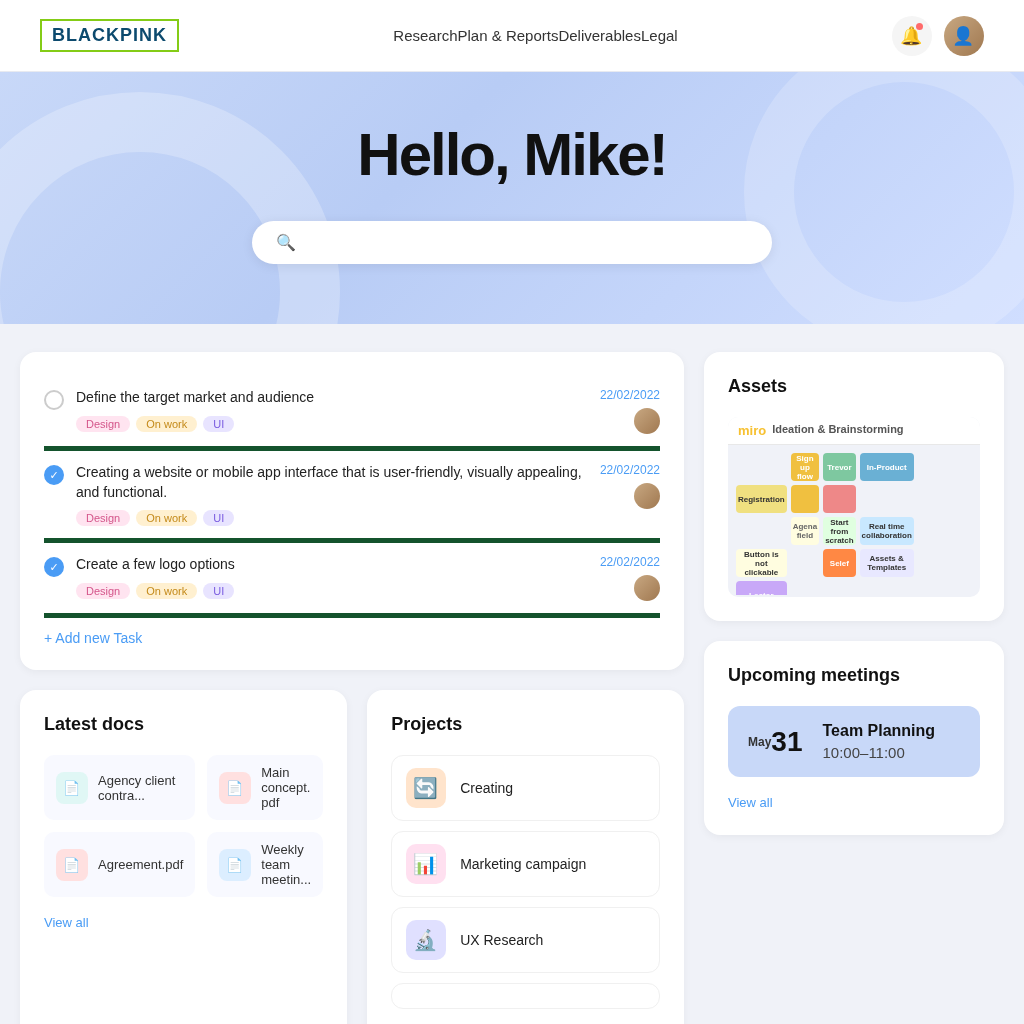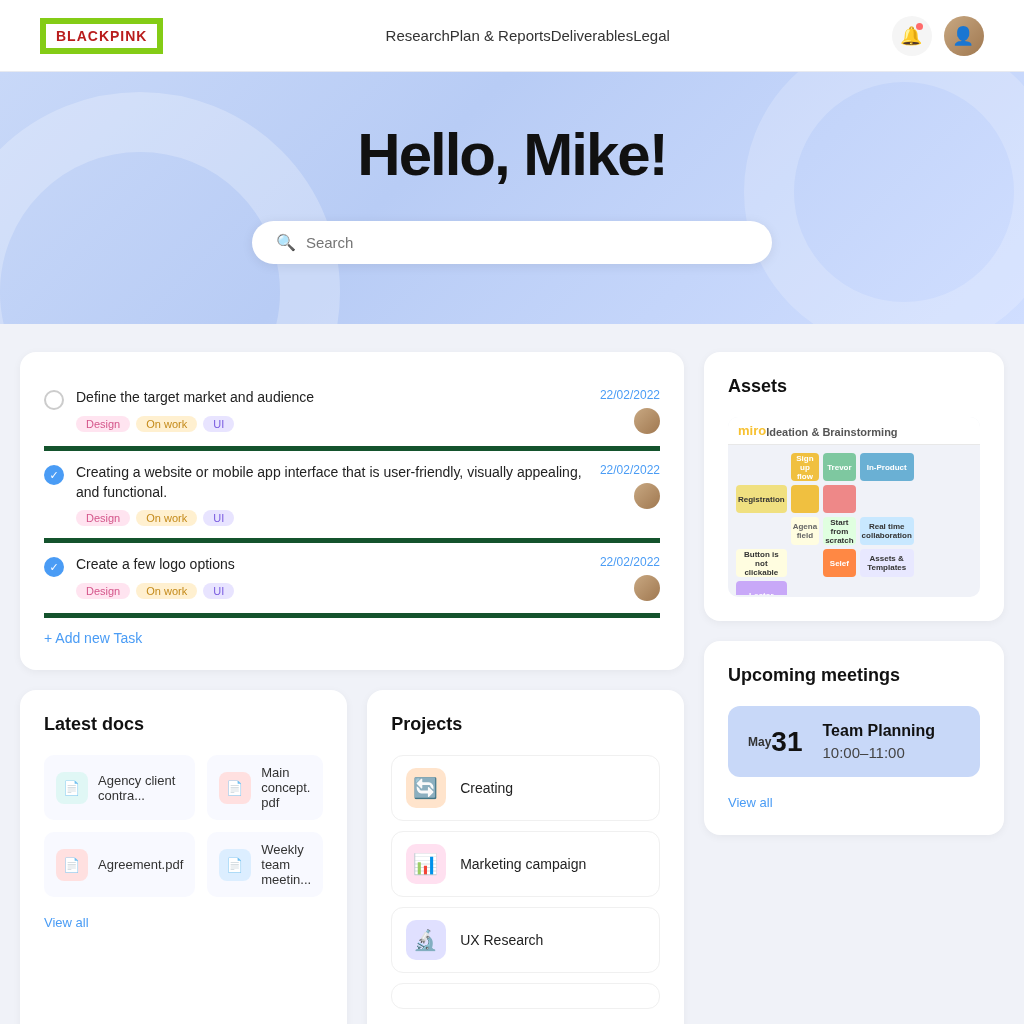--- a/index.html
+++ b/index.html
@@ -14,26 +14,26 @@
     .header {
       display: flex;
       align-items: center;
       justify-content: space-between;
       padding: 0 40px;
       height: 72px;
       background: #fff;
       border-bottom: 1px solid #e8eaf0;
     }
     .logo-box {
-      border: 6px solid #84cc16;
+      border: 2px solid #84cc16;
       padding: 4px 10px;
       font-weight: 800;
-      font-size: 14px;
+      font-size: 18px;
       letter-spacing: 1px;
-      color: #b91c1c;
+      color: #0c4a6e;
     }
     .nav {
       display: flex;
       justify-content: flex-end;
     }
     .nav-item {
       font-size: 15px;
       color: #333;
       cursor: pointer;
       font-weight: 400;
@@ -269,24 +269,25 @@
     
     .assets-preview {
       background: #f0f2f8;
       border-radius: 10px;
       height: 180px;
       overflow: hidden;
       position: relative;
     }
     .miro-header {
       background: #fff;
-      display: flex; align-items: flex-end;
+      display: flex; align-items: flex-start;
       padding: 6px 10px;
       font-size: 11px;
       font-weight: 600;
+      gap: 6px;
       border-bottom: 1px solid #e8e8e8;
     }
     .miro-logo { color: #f7c131; font-weight: 900; font-size: 13px; }
     .miro-title { color: #555; font-size: 11px; }
     .miro-canvas {
       padding: 8px;
       display: grid;
       grid-template-columns: repeat(6, 1fr);
       gap: 4px;
       height: 150px;
@@ -341,21 +342,20 @@
     <div class="avatar">
       <div class="avatar-inner">👤</div>
     </div>
   </div>
 </header>
 
 <section class="hero">
   <h1 class="hero-title">Hello, Mike!</h1>
   <div class="search-bar">
     <span class="search-icon">🔍</span>
-    <input class="search-input" type="text" placeholder="Search" style="">
   </div>
 </section>
 
 <div class="main-content">
 
   <div class="left-col">
 
     <div class="card">
 
       <div class="task-item">

